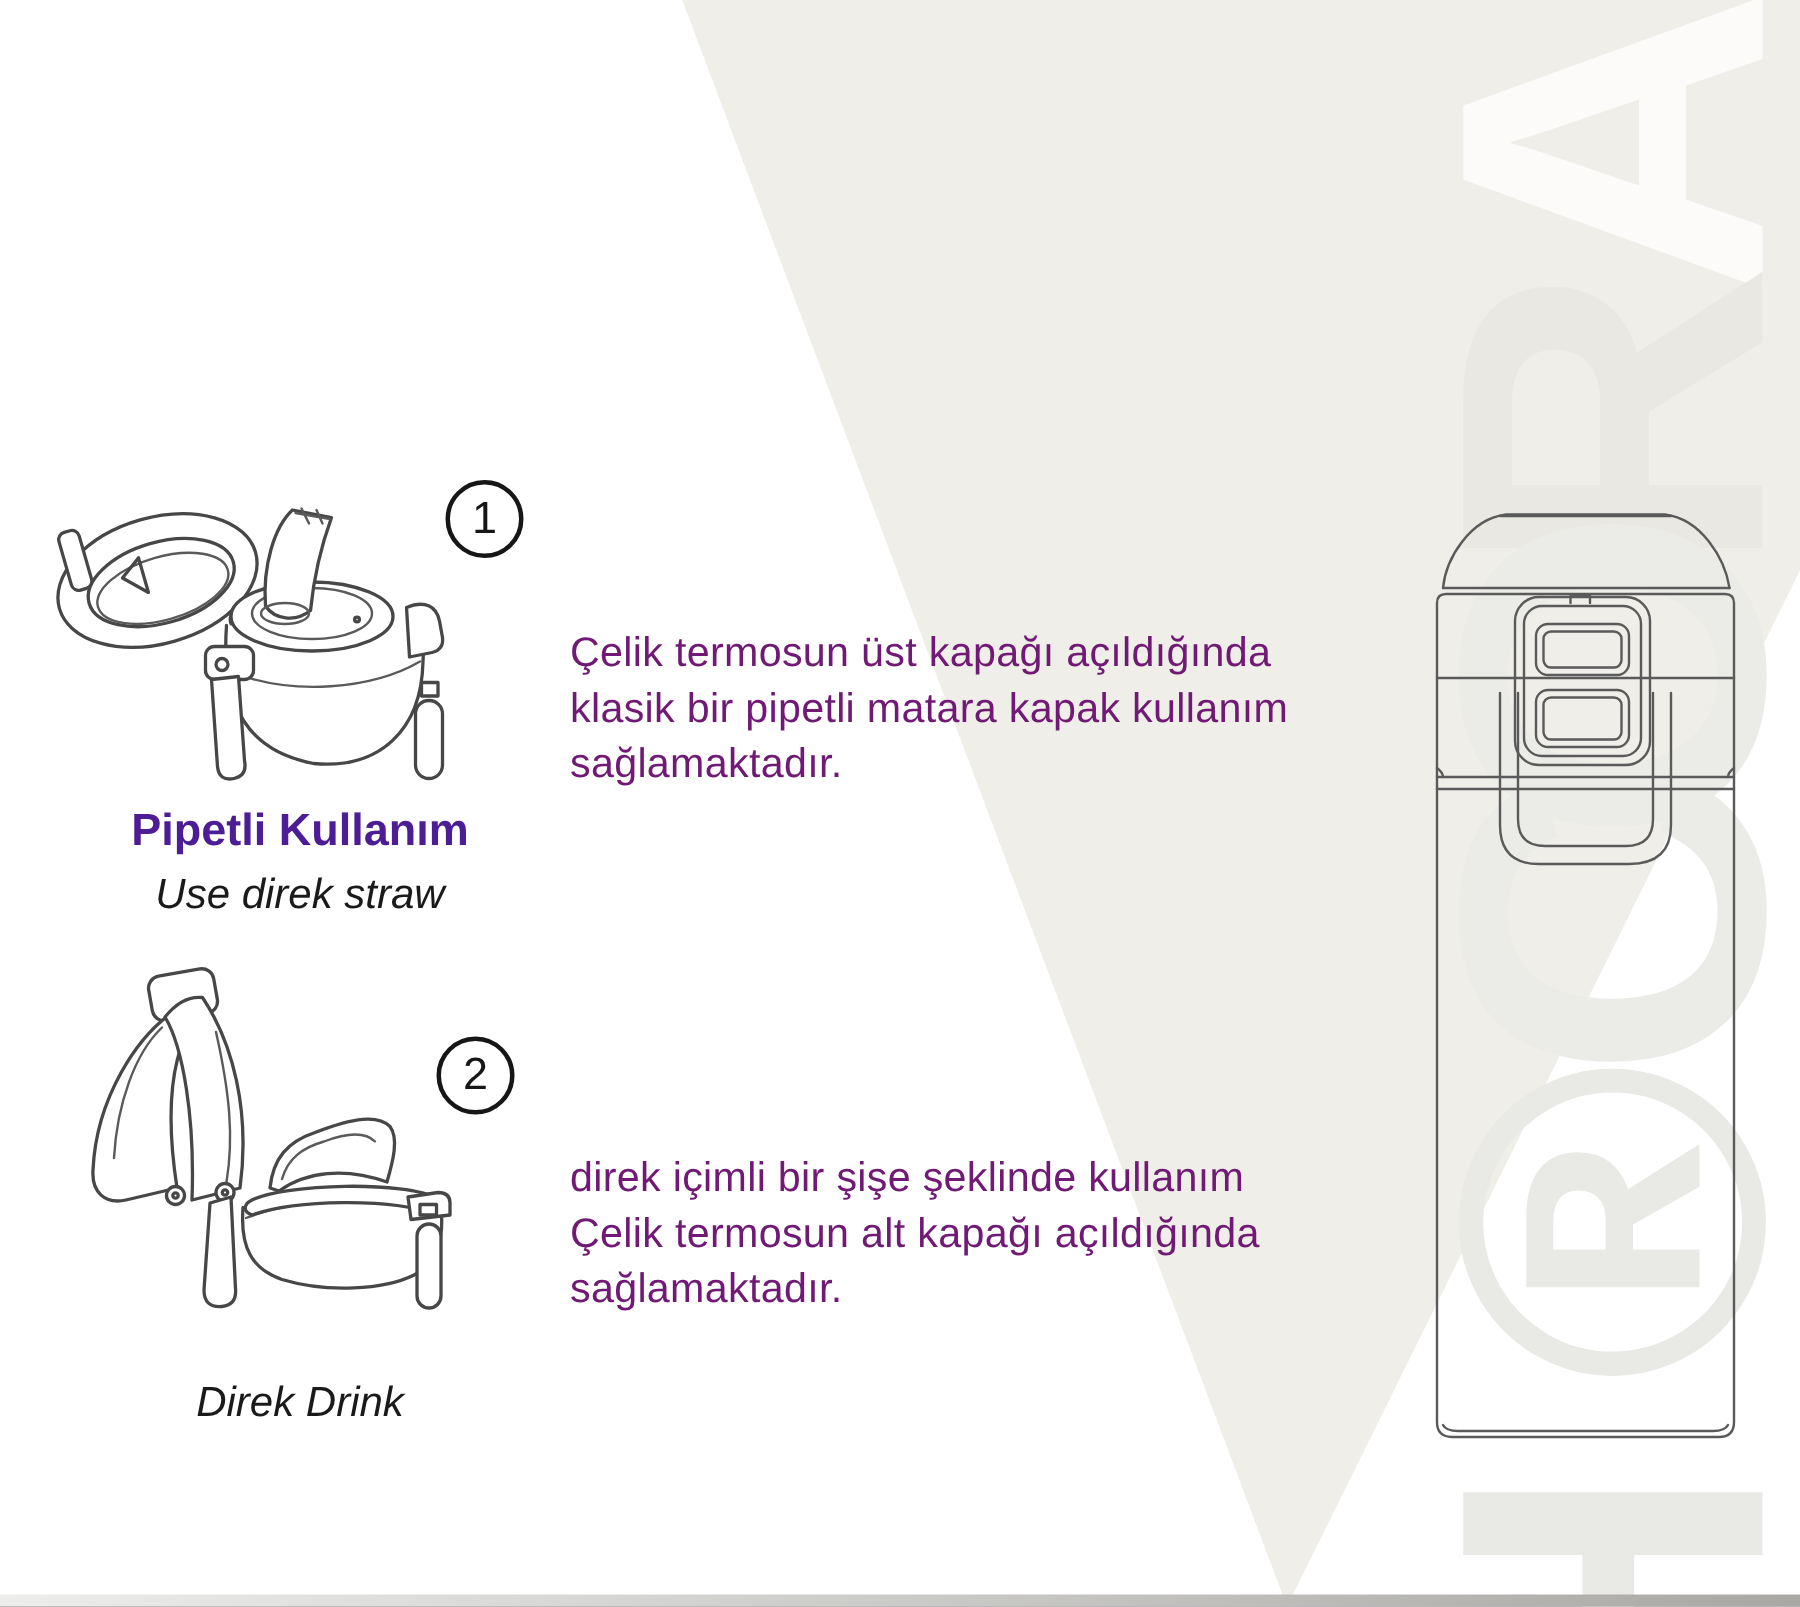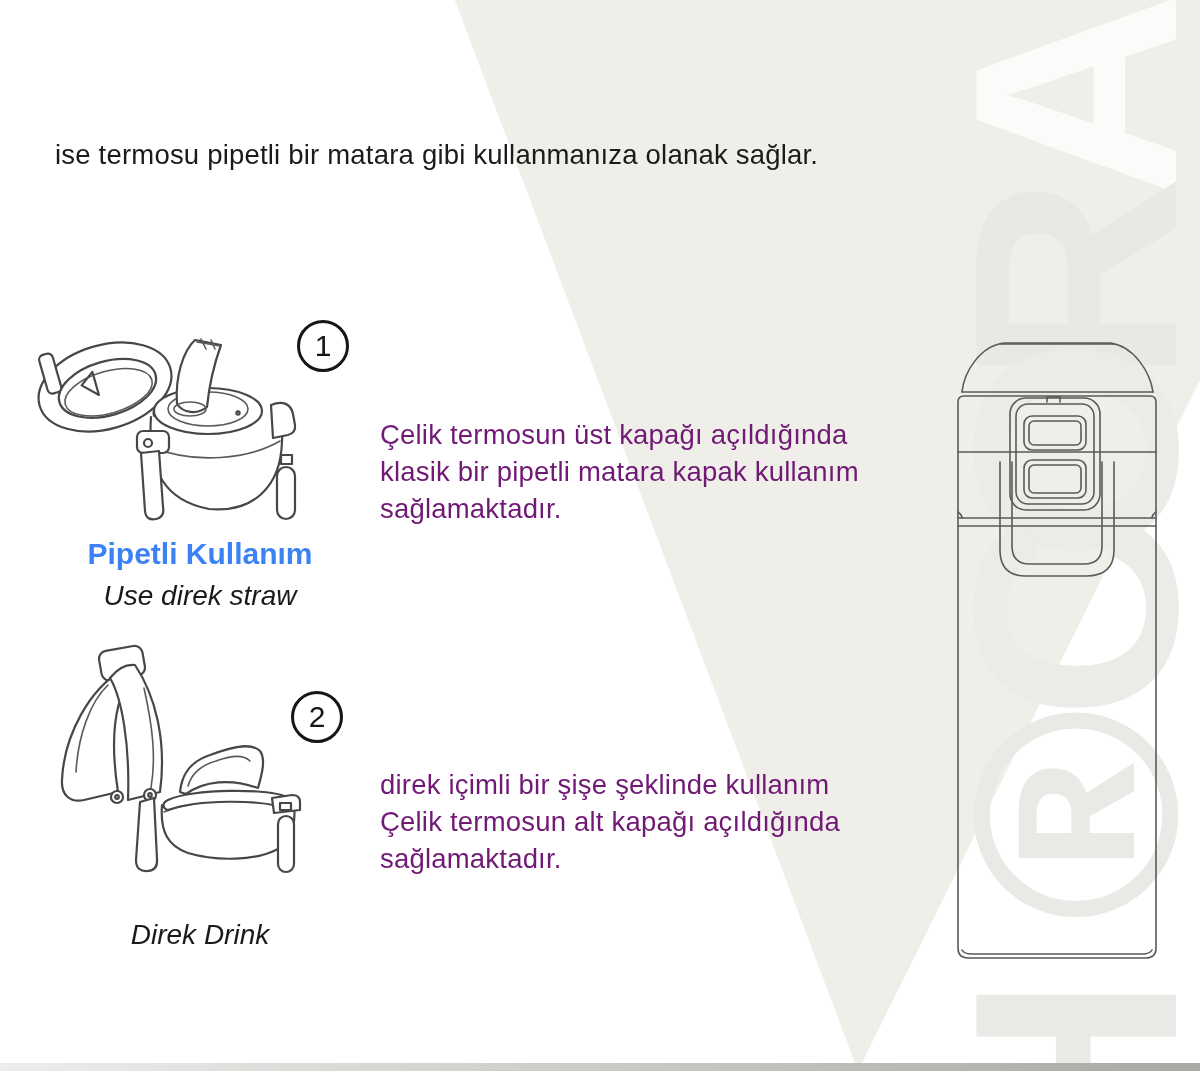--- a/index.html
+++ b/index.html
@@ -45,21 +45,21 @@
   .badge{
     position:absolute;width:46px;height:46px;
     border:3px solid #161616;border-radius:50%;
     display:flex;align-items:center;justify-content:center;
     font-size:30px;color:#161616;background:transparent;
   }
   .badge.b1{left:297px;top:320px;}
   .badge.b2{left:291px;top:691px;}
 
   .caption{position:absolute;left:40px;width:320px;text-align:center;}
-  .caption .tr{font-size:30px;font-weight:bold;color:#3b82f6;}
+  .caption .tr{font-size:30px;font-weight:bold;color:#4c1d95;}
   .caption .en{font-size:28px;font-style:italic;color:#1a1a1a;margin-top:9px;}
   .caption.c1{top:537px;}
   .caption.c2{top:910px;}
 
   .desc{
     position:absolute;left:380px;
     font-size:27.5px;line-height:37px;letter-spacing:0.2px;
     color:#701a75;white-space:nowrap;
   }
   .desc.d1{top:416px;}
@@ -83,21 +83,20 @@
   <div class="wedge"></div>
 
   <div class="wm g0">A</div>
   <div class="wm g1">R</div>
   <div class="wm g2">O</div>
   <div class="wm g3">C</div>
   <div class="wm g4">®</div>
   <div class="wm g5">H</div>
 
   <div class="intro">
-    <div>ise termosu pipetli bir matara gibi kullanmanıza olanak sağlar.</div>
   </div>
 
   <div class="illus" style="left:25px;top:325px;">
     <svg width="320" height="215" viewBox="0 0 320 215">
 
       <g transform="rotate(-16 80 62)">
         <ellipse class="artw" cx="80" cy="62" rx="68" ry="42"></ellipse>
         <ellipse class="art" cx="82" cy="64" rx="50" ry="27"></ellipse>
         <ellipse class="thin" cx="82" cy="68" rx="45" ry="21"></ellipse>
         <rect class="artw" x="24" y="14" width="14" height="40" rx="5"></rect>

